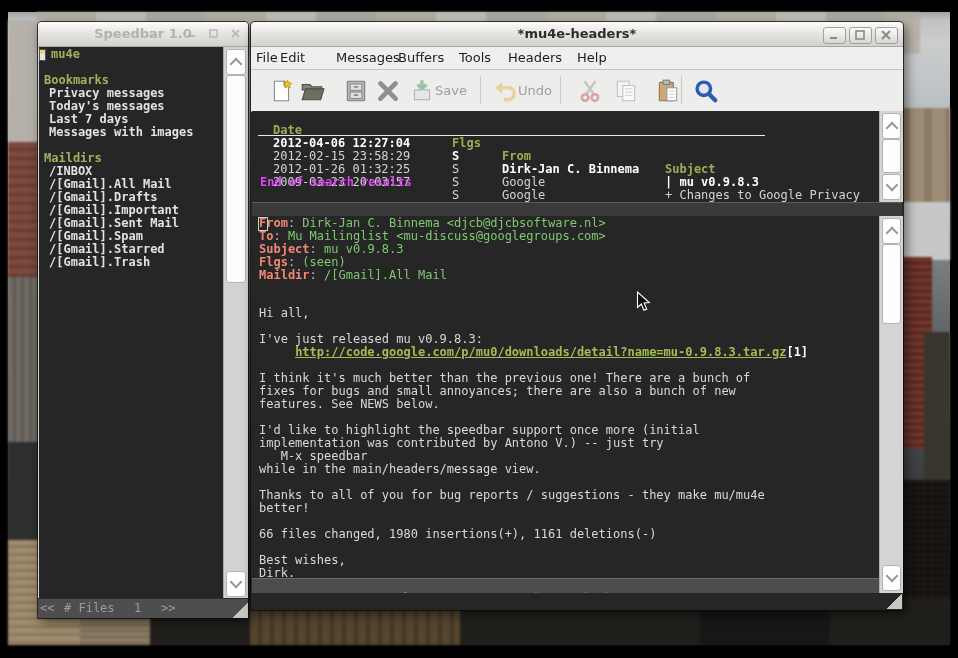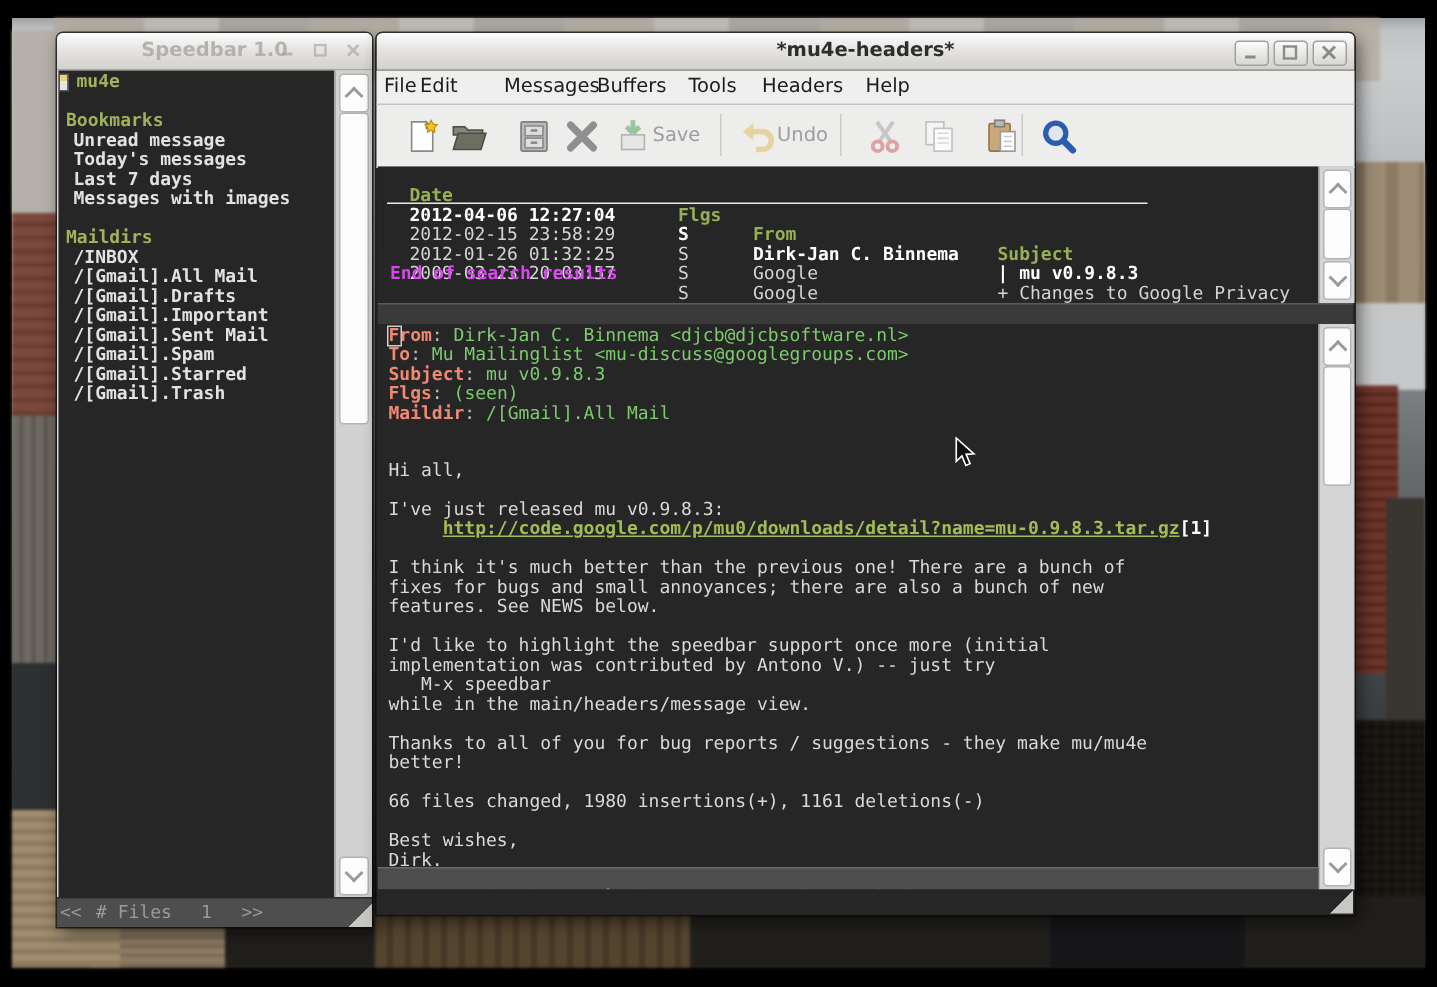--- a/index.html
+++ b/index.html
@@ -149,21 +149,21 @@
     </div>
 
     <div class="sb-content">
       <div class="sb-icon"></div>
       <div class="sb-lines">
         <div class="sb-line sb-root">mu4e</div>
         <div class="sb-line"></div>
         <div class="sb-line sb-head">Bookmarks</div>
         <div>
 
-        <div class="sb-line sb-item">Unread message</div>
+        <div class="sb-line sb-item">Privacy messages</div>
             <div class="sb-line sb-item">Today's messages</div>
             <div class="sb-line sb-item">Last 7 days</div>
             <div class="sb-line sb-item">Messages with images</div>
           </div>
         <div class="sb-line"></div>
         <div class="sb-line sb-head">Maildirs</div>
         <div>
 
         <div class="sb-line sb-item">/INBOX</div>
             <div class="sb-line sb-item">/[Gmail].All Mail</div>

